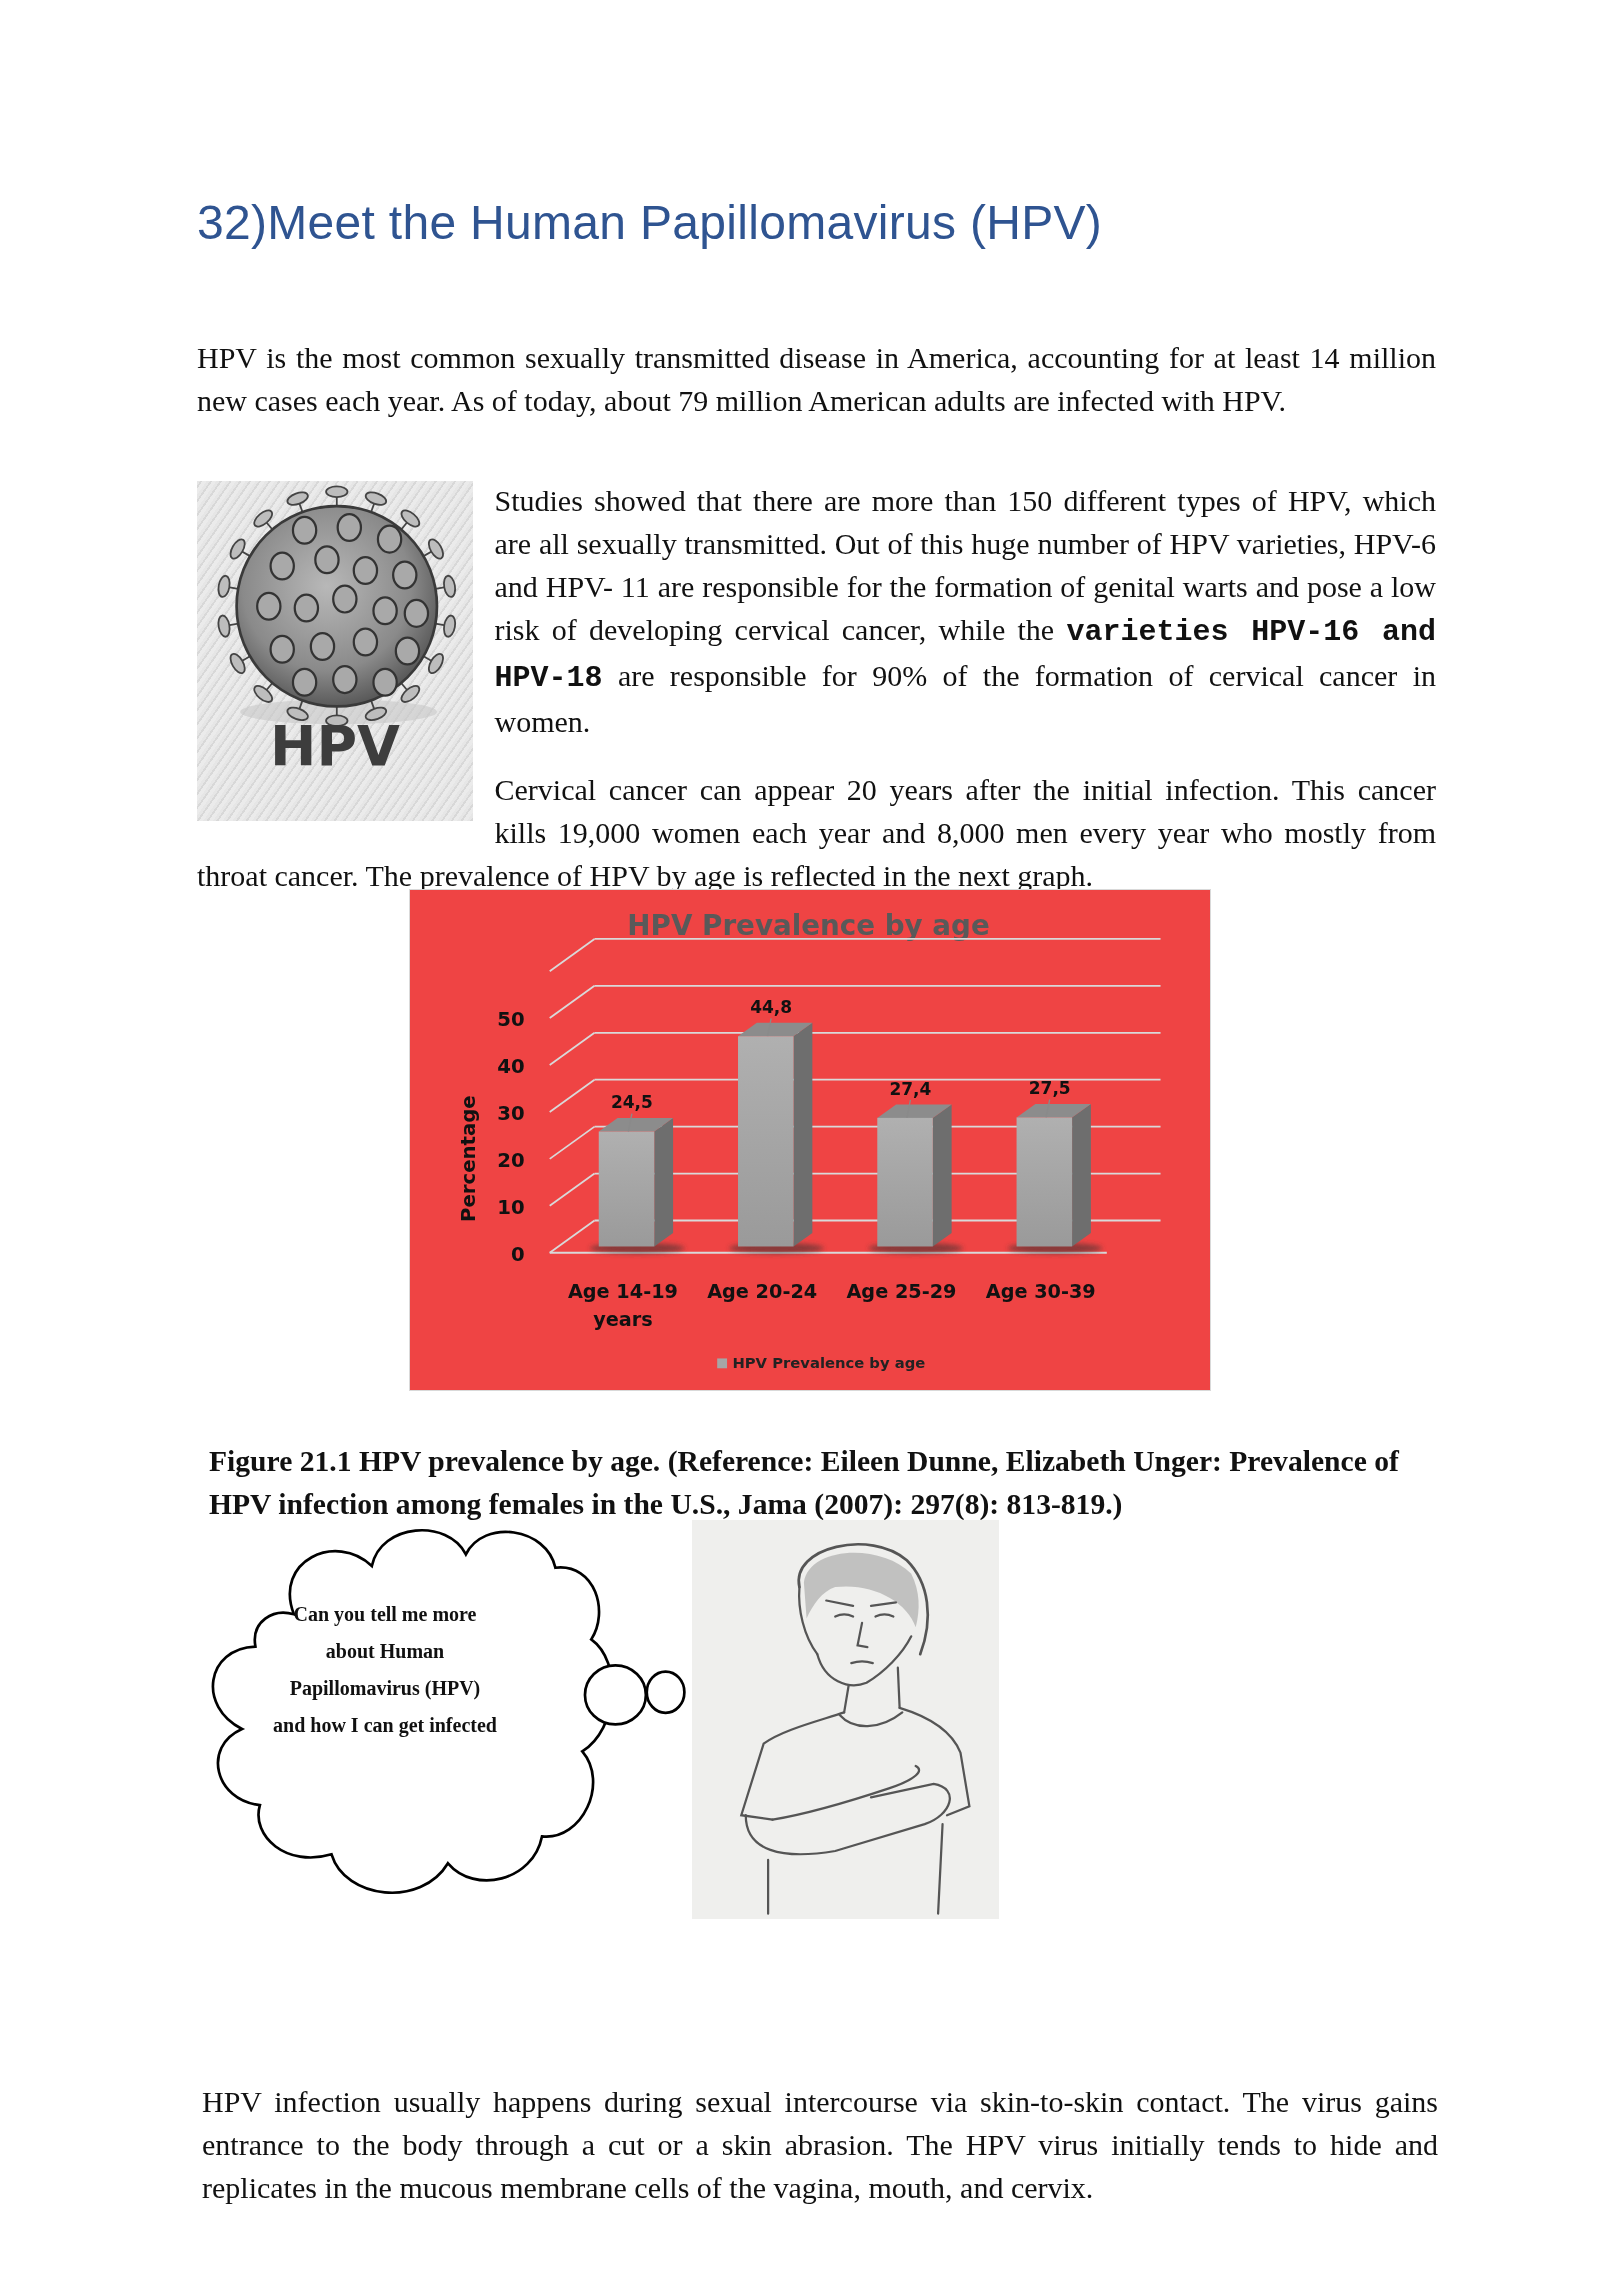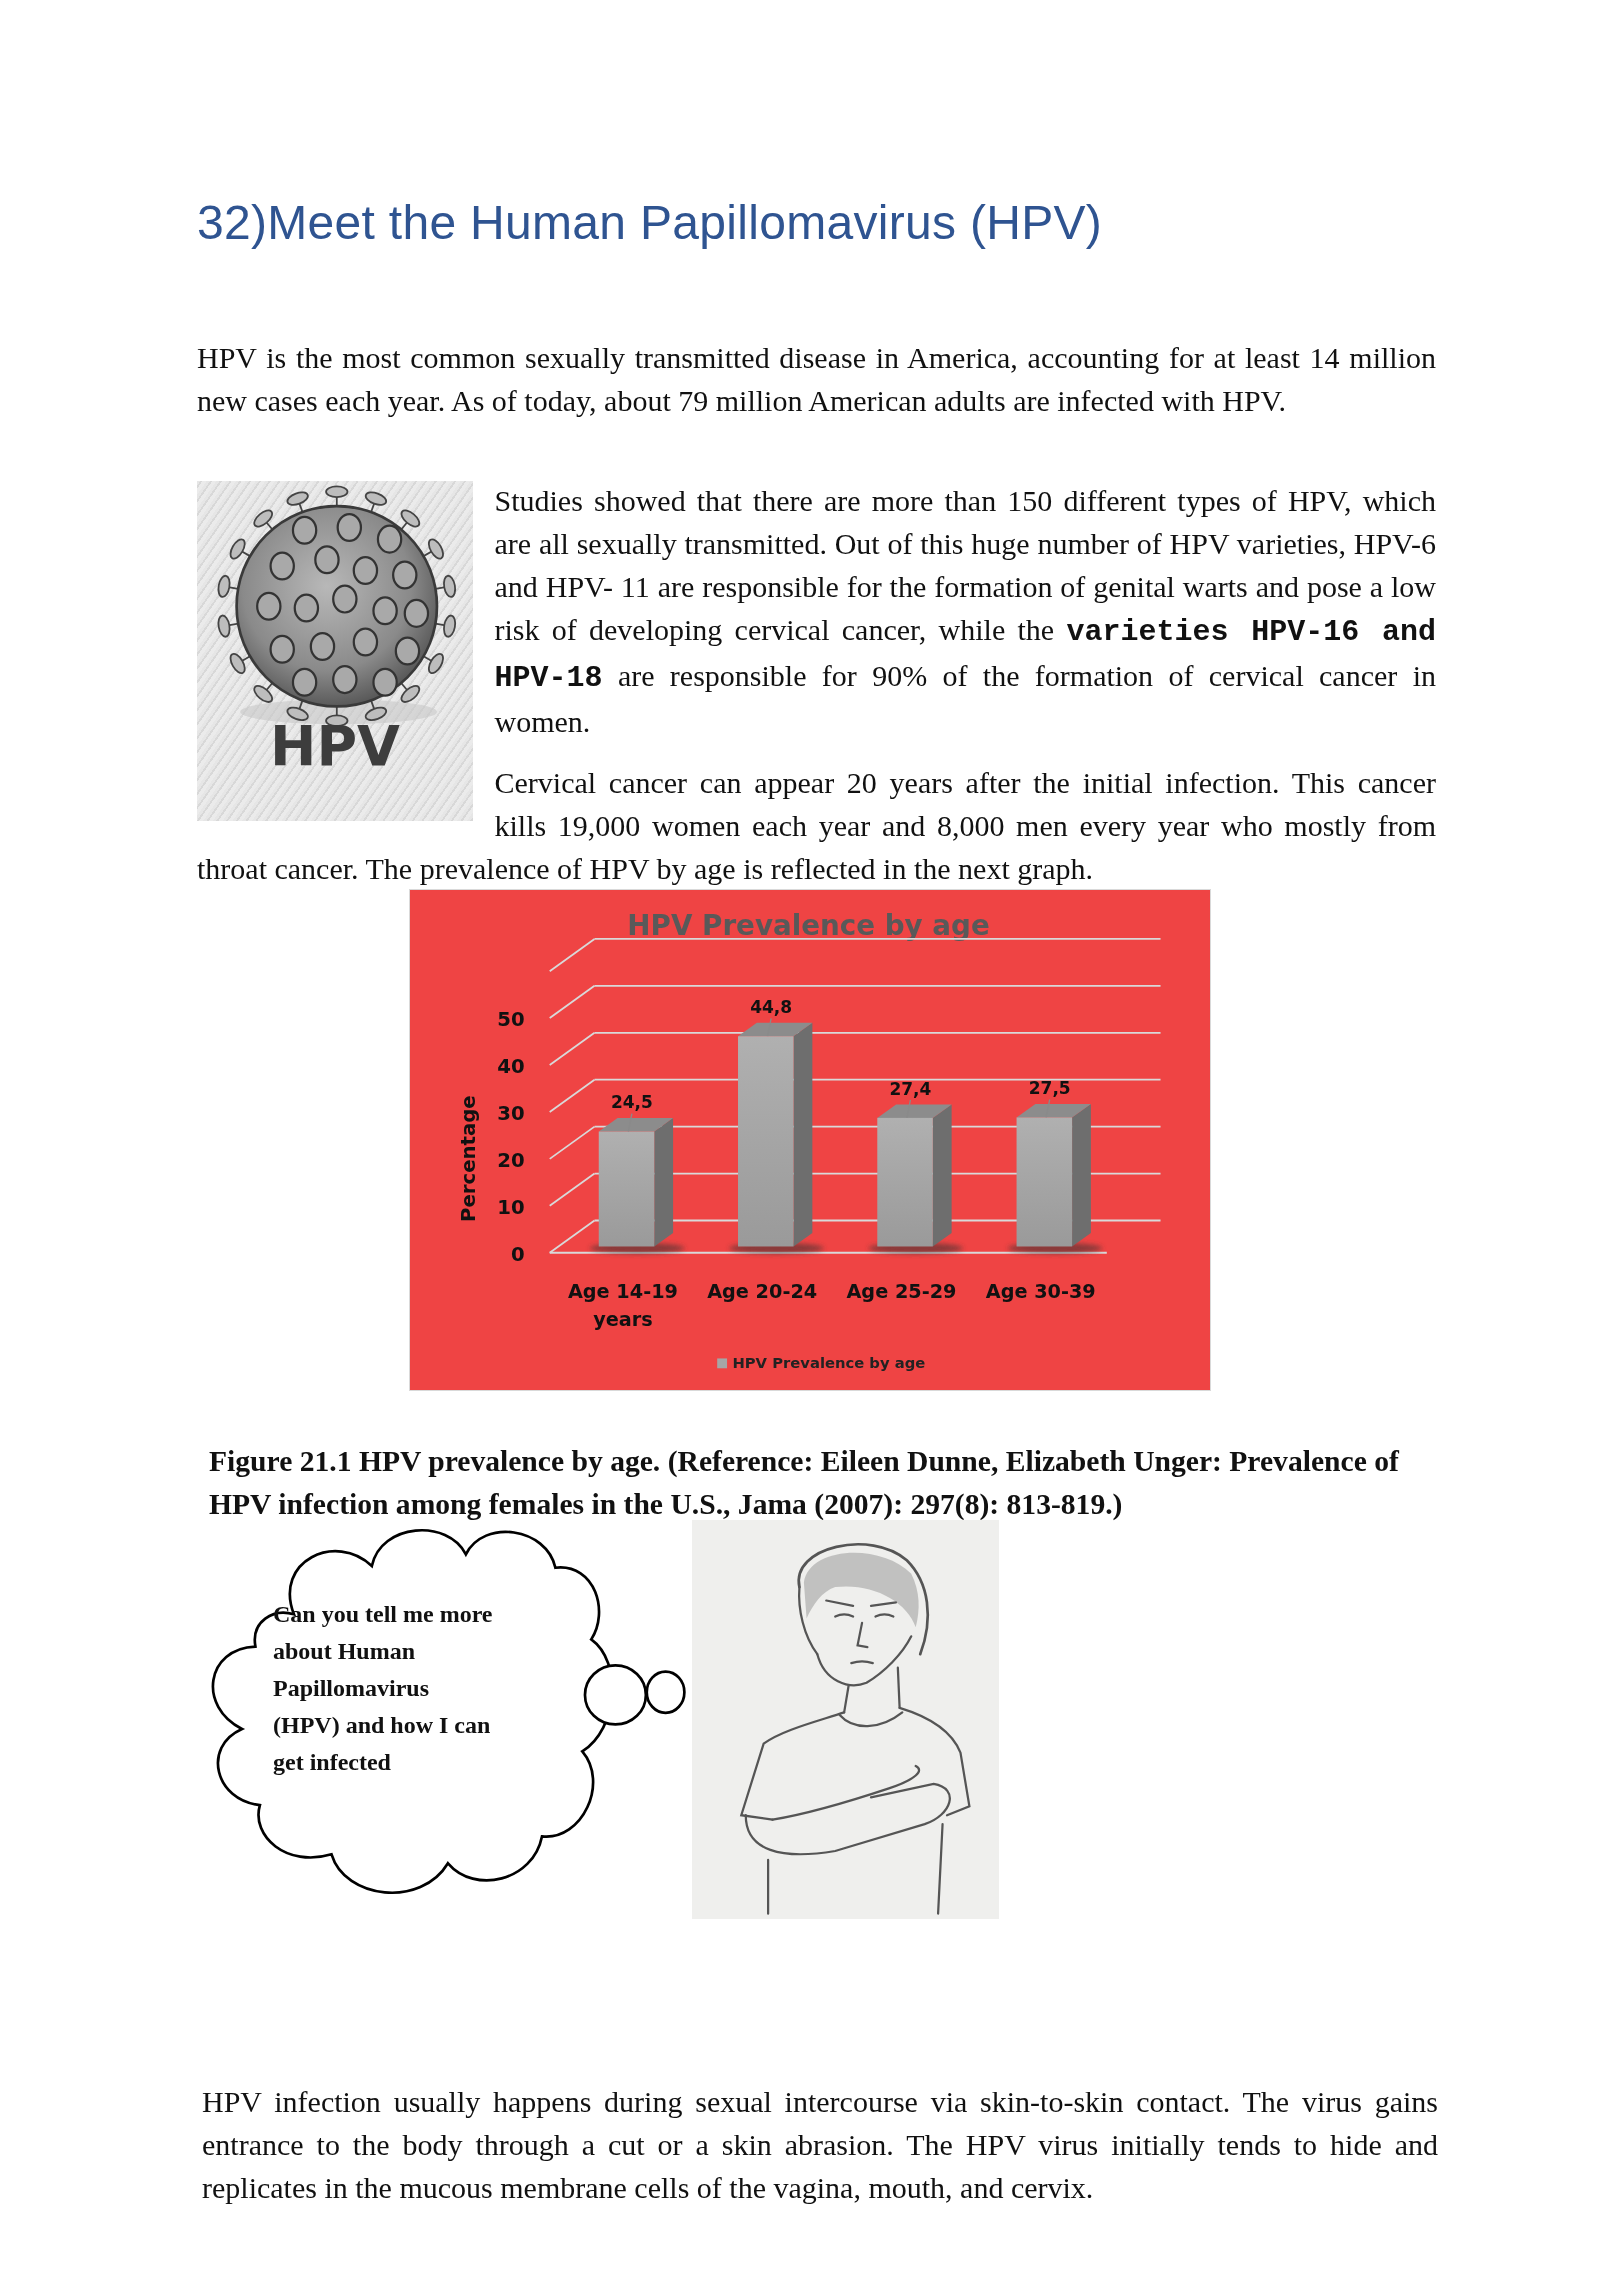--- a/index.html
+++ b/index.html
@@ -21,21 +21,21 @@
   }
   #hpv-figure svg { position: absolute; left: 0; top: 0; }
   .bold { font-weight: bold; font-family: Liberation Mono, monospace; }
   #chart-frame {
     left: 409px; top: 889px; width: 802px; height: 502px;
     border: 1.8px solid #d9d9d9; box-sizing: border-box; background: #ef4444;
   }
   #chart-svg { position: absolute; left: 0; top: 0; }
   #caption { left: 197px; top: 1428px; width: 1239px; font-size: 29.6px; line-height: 43px; font-weight: bold; margin: 12px; }
   #thought-text {
-    left: 273px; top: 1596px; width: 224px; font-size: 24px; line-height: 37px; font-weight: bold; color: #111;
+    left: 273px; top: 1596px; width: 224px; font-size: 20px; line-height: 37px; font-weight: bold; color: #111; text-align: center;
   }
   #boy-figure {
     left: 692px; top: 1520px; width: 307px; height: 399px; background: #efefed;
   }
   #p-last { left: 202px; top: 2080px; width: 1236px; }
   .chart-txt { font-family: "DejaVu Sans", "Liberation Sans", sans-serif; }
 </style>
 </head>
 <body>
 
@@ -111,21 +111,21 @@
           <ellipse cx="188" cy="180" rx="13" ry="15"></ellipse>
           <ellipse cx="235" cy="190" rx="13" ry="15"></ellipse>
           <ellipse cx="120" cy="225" rx="13" ry="15"></ellipse>
           <ellipse cx="165" cy="222" rx="13" ry="15"></ellipse>
           <ellipse cx="210" cy="225" rx="13" ry="15"></ellipse>
         </g>
       <text x="154" y="318" text-anchor="middle" font-family="DejaVu Sans, sans-serif" font-weight="bold" font-size="62" fill="#3d3d3d">HPV</text>
     </svg>
   </div>
   <p class="para"><span>Studies showed that there are more than 150 different types of HPV, which are all sexually transmitted. Out of this huge number of HPV varieties, HPV-6 and HPV- 11 are responsible for the formation of genital warts and pose a low risk of developing cervical cancer, while the </span><span class="bold">varieties HPV-16 and HPV-18</span><span> are responsible for 90% of the formation of cervical cancer in women.</span></p>
-  <p class="para" style="margin-top:18px;">Cervical cancer can appear 20 years after the initial infection. This cancer kills 19,000 women each year and 8,000 men every year who mostly from throat cancer. The prevalence of HPV by age is reflected in the next graph.</p>
+  <p class="para" style="margin-top:25px;">Cervical cancer can appear 20 years after the initial infection. This cancer kills 19,000 women each year and 8,000 men every year who mostly from throat cancer. The prevalence of HPV by age is reflected in the next graph.</p>
 </div>
 
 <div id="chart-frame" class="abs">
   <svg id="chart-svg" width="798" height="498" viewBox="0 0 891 556">
     <defs>
       <linearGradient id="frontGrad" x1="0" y1="0" x2="0" y2="1">
         <stop offset="0" stop-color="#b0b0b0"></stop>
         <stop offset="1" stop-color="#9a9a9a"></stop>
       </linearGradient>
       <filter id="blur3" x="-20%" y="-50%" width="140%" height="200%">

